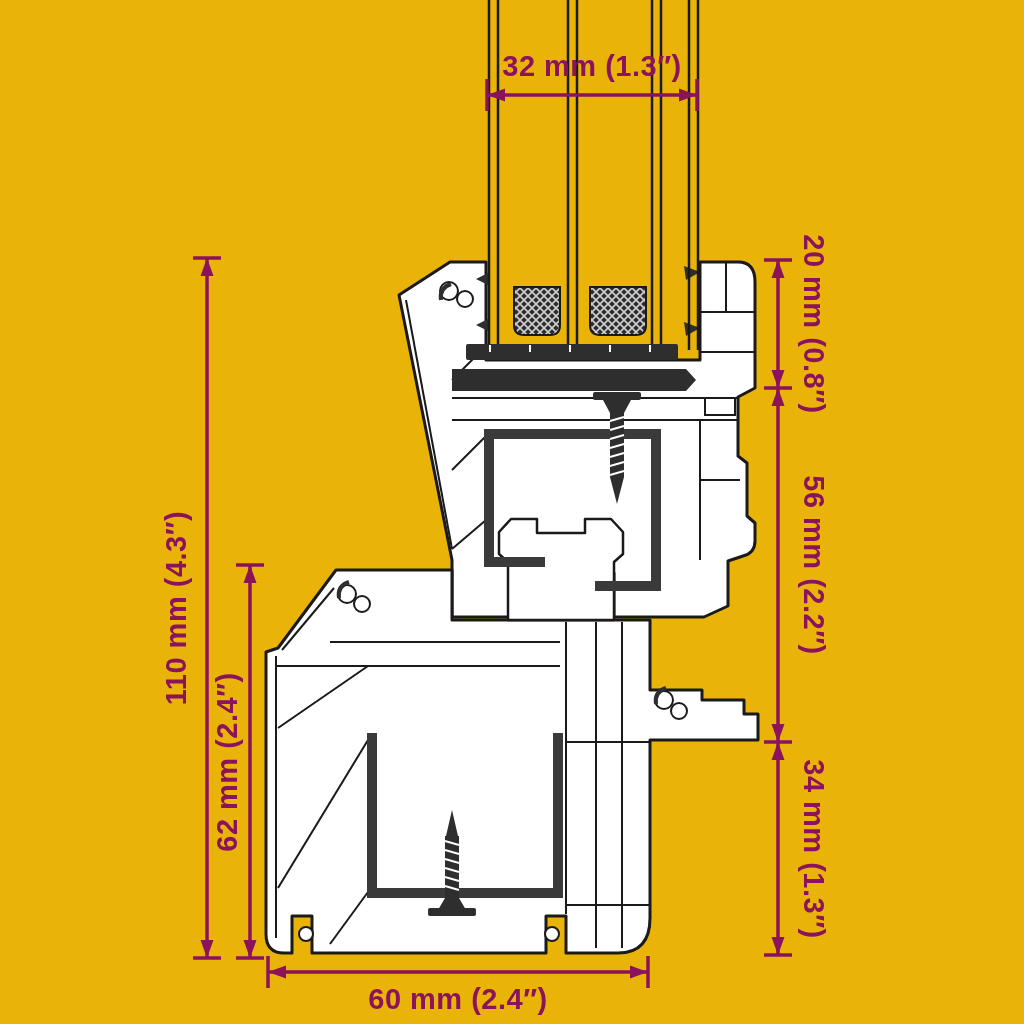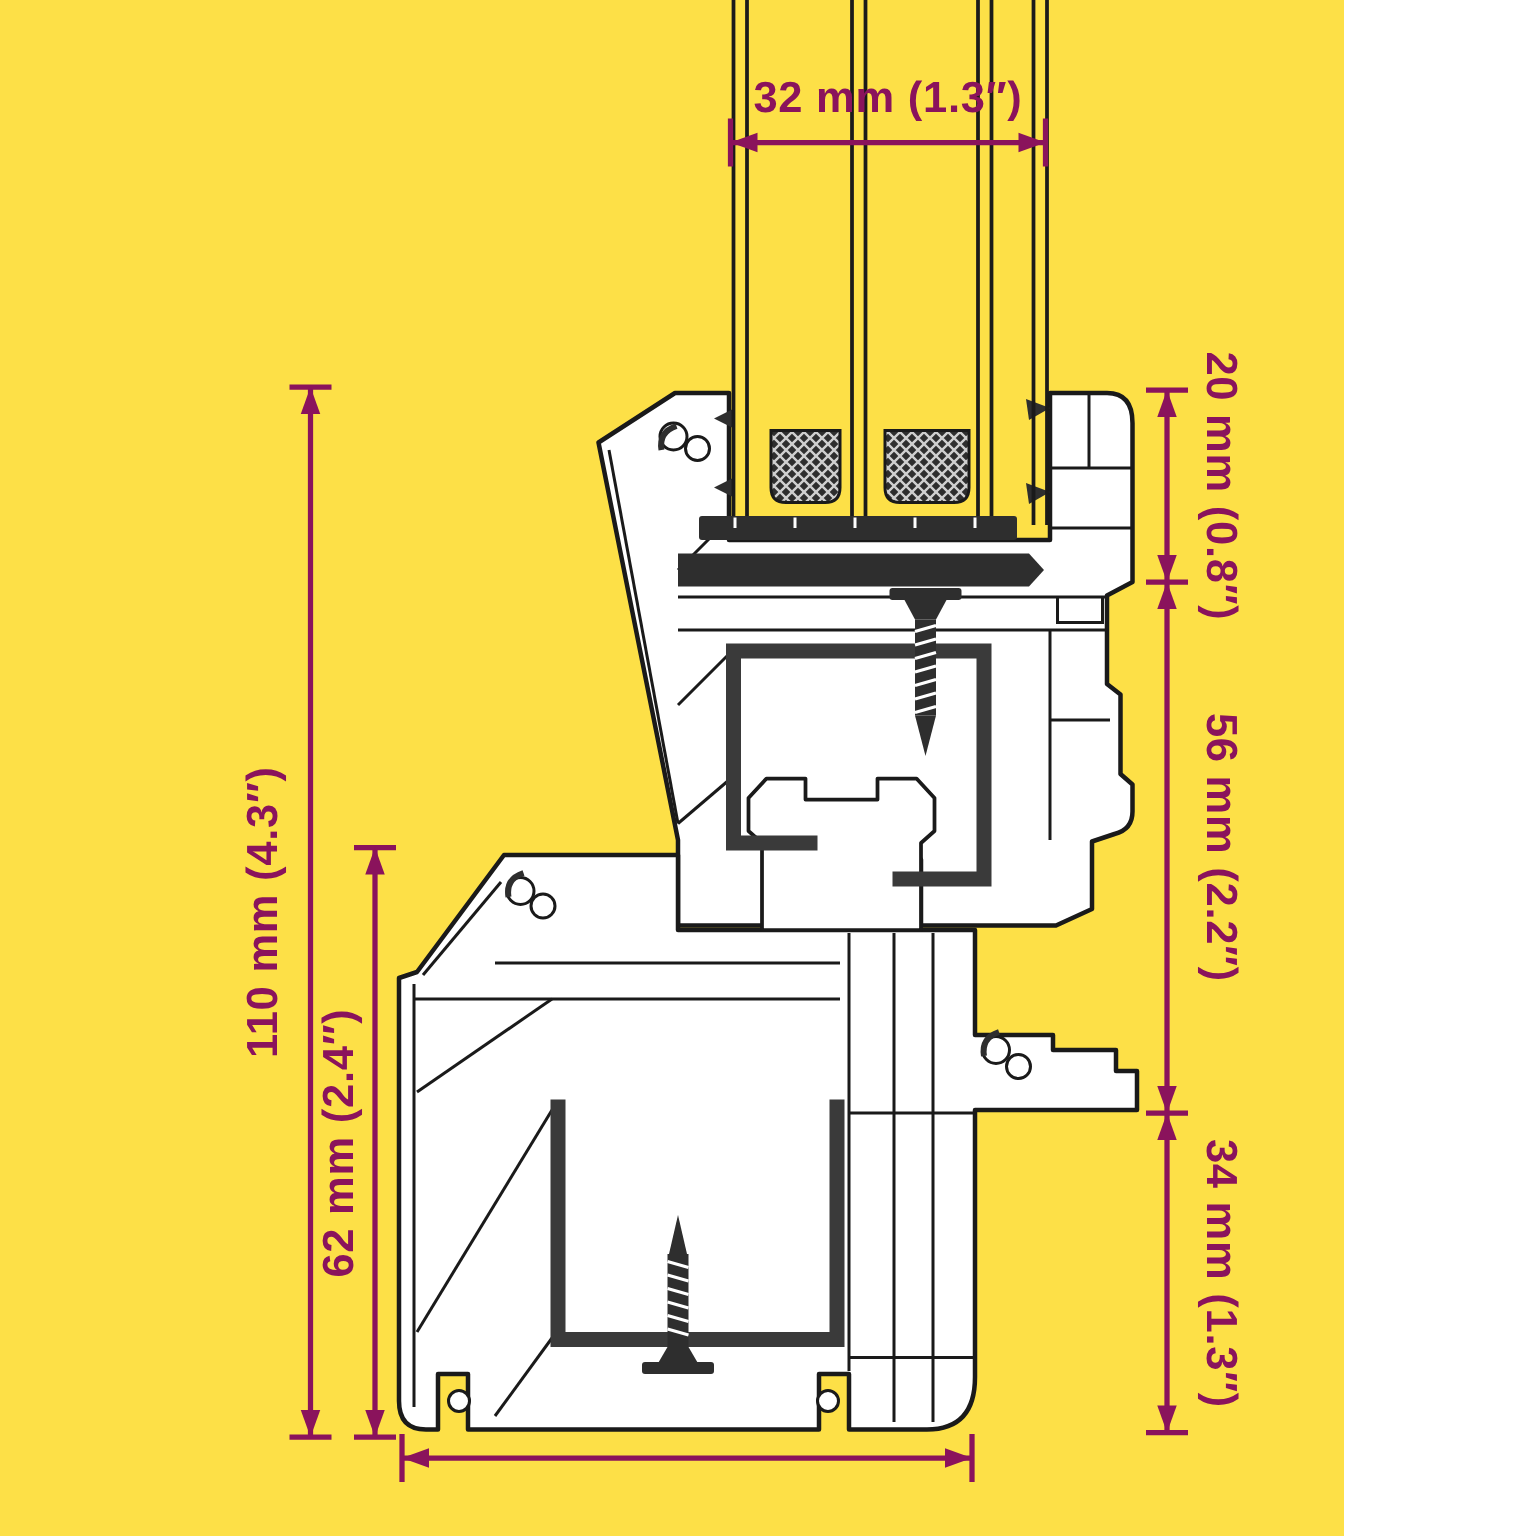--- a/index.html
+++ b/index.html
@@ -1,17 +1,17 @@
 <!DOCTYPE html>
 <html><head>
 <meta charset="utf-8">
 <style>
   html,body{margin:0;padding:0;background:#ffffff;}
   body{width:1024px;height:1024px;overflow:hidden;font-family:"Liberation Sans",sans-serif;}
-  .stage{position:relative;width:896px;height:1024px;background:#fde047;}
+  .stage{position:relative;width:1024px;height:1024px;background:#eab308;}
   .stage svg{position:absolute;left:0;top:0;}
   .dim-label{
     position:absolute;
     color:#8A135C;
     font-weight:bold;
     font-size:29px;
     line-height:1;
     white-space:nowrap;
     transform:translate(-50%,-50%);
     letter-spacing:.5px;
@@ -211,13 +211,14 @@
   <div class="dim-label rot-left" style="left:176px;top:608px;">110 mm (4.3″)</div>
 
   <div class="dim-label rot-left" style="left:227px;top:762px;">62 mm (2.4″)</div>
 
   <div class="dim-label rot-right" style="left:813px;top:324px;">20 mm (0.8″)</div>
 
   <div class="dim-label rot-right" style="left:813px;top:565px;">56 mm (2.2″)</div>
 
   <div class="dim-label rot-right" style="left:813px;top:849px;">34 mm (1.3″)</div>
 
+  <div class="dim-label" style="left:458px;top:999px;">60 mm (2.4″)</div>
 </div>
 
 </body></html>

